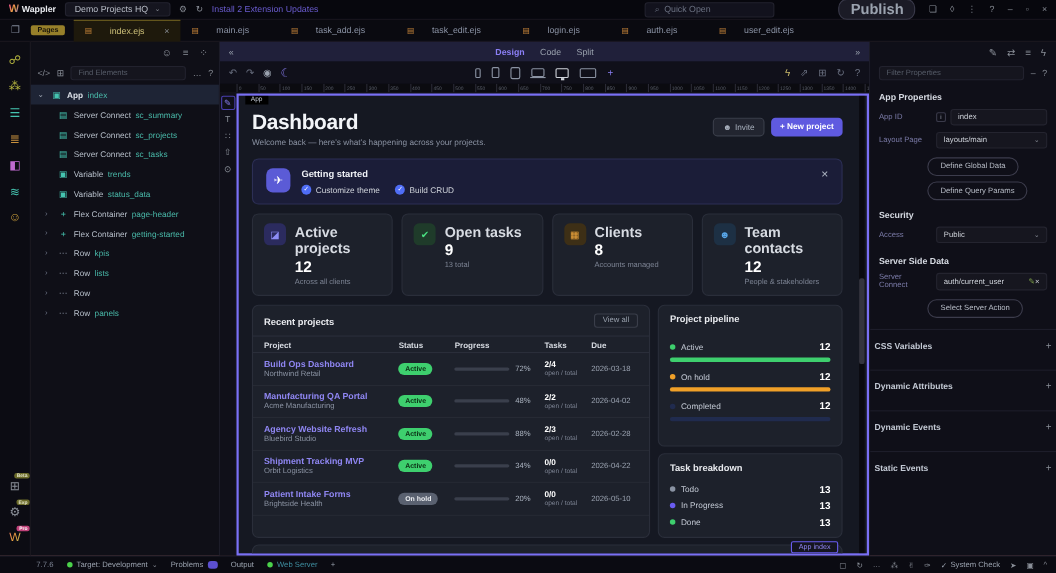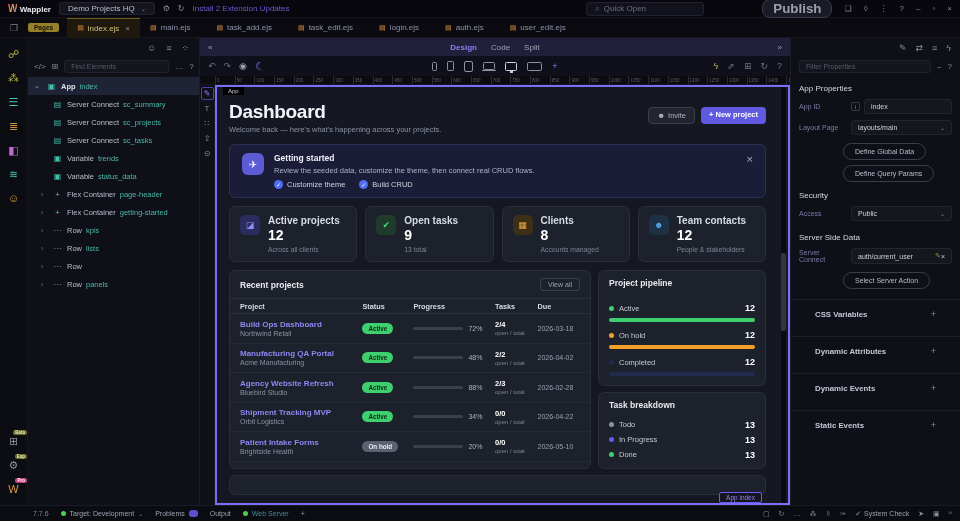--- a/index.html
+++ b/index.html
@@ -15,21 +15,21 @@
   .tb-ic{color:#8a8f98;font-size:8px}
   .updates{color:#6a5ccf}
   .quickopen{margin-left:auto;display:flex;align-items:center;gap:4px;background:#12121d;border:1px solid #22222e;border-radius:3px;padding:1px 8px;width:118px;color:#6a7080}
   .publish{margin-left:50px;background:#1b1b26;border:1px solid #3a3a4a;border-radius:8px;padding:1px 10px;color:#9aa2ae;font-weight:bold}
   .win-ic{color:#8a8f98;margin-left:4px}
 
   
   .tabbar{height:20px;background:#0a0a10;display:flex;align-items:center;border-bottom:1px solid #16161f}
   .pages-icon{width:28px;text-align:center;color:#7d8494;font-size:9px}
   .pages-badge{background:#97802a;color:#17130a;font-weight:bold;font-size:6.5px;padding:1px 6px;border-radius:2px;margin-right:8px}
-  .tab{display:flex;align-items:center;gap:4px;height:20px;padding:0 10px;color:#8b93a5;cursor:default}
+  .tab{display:flex;align-items:center;gap:16px;height:20px;padding:0 10px;color:#8b93a5;cursor:default}
   .tab .file-ic{color:#c9853a;font-size:7px}
   .tab.active{background:#1e190c;color:#cfc27a;border-top:1px solid #6b5d1e}
   .tab .close{color:#8a8f98;margin-left:2px}
 
   
   .main{display:flex;height:467px}
 
   
   .rail{width:28px;background:#0c0c13;border-right:1px solid #16161f;display:flex;flex-direction:column;align-items:center;padding:4px 0}
   .rail-ic{height:24px;display:flex;align-items:center;justify-content:center;font-size:11px;width:100%}
@@ -108,21 +108,21 @@
   .bcheck .cc{width:9px;height:9px;border-radius:50%;background:#4f6df5;color:#fff;font-size:6px;display:flex;align-items:center;justify-content:center}
   .banner-close{margin-left:auto;color:#aab2bf;font-size:11px}
 
   .kpis{display:flex;gap:8px;margin-top:8px}
   .kpi{flex:1;background:#1d212b;border:1px solid #2a2e3a;border-radius:6px;padding:8px 10px;display:flex;gap:8px}
   .kpi-ic{width:20px;height:20px;border-radius:5px;display:flex;align-items:center;justify-content:center;font-size:9px;flex:none}
   .k-folder{background:#2b2b5e;color:#8d8df5}
   .k-check{background:#1f3b2a;color:#4ade80}
   .k-building{background:#3d2f16;color:#f0a63c}
   .k-people{background:#1d3044;color:#58a6e8}
-  .kpi-label{color:#d7dbe2;font-size:10px;font-weight:bold}
+  .kpi-label{color:#d7dbe2;font-size:13px;font-weight:bold}
   .kpi-value{color:#fff;font-size:14px;font-weight:bold;margin-top:1px}
   .kpi-cap{color:#7d8494;font-size:6.8px;margin-top:3px}
 
   .dash-cols{display:flex;gap:7px;margin-top:8px}
   .card{background:#1d212b;border:1px solid #2a2e3a;border-radius:6px}
   .recent{width:362px}
   .card-head{display:flex;align-items:center;padding:7px 10px}
   .card-title{color:#e8eaee;font-weight:bold;font-size:8.5px}
   .viewall{margin-left:auto;border:1px solid #3a3e4a;border-radius:3px;padding:2px 7px;color:#9aa2ae;font-size:7px}
   .tgrid{display:grid;grid-template-columns:36% 15% 24% 12.5% 12.5%;align-items:center;padding:0 10px}
@@ -136,50 +136,50 @@
   .badge-onhold{background:#5a6170;color:#e8eaee}
   .prog{display:flex;align-items:center;gap:5px}
   .prog-track{width:50px;height:3px;border-radius:2px;background:#3a3f4c;overflow:hidden}
   .prog-fill{height:100%;border-radius:2px;background:#5a5ae0}
   .prog-label{color:#aab2bf;font-size:7px}
   .tasks-v{color:#fff;font-weight:bold;font-size:7.5px}
   .tasks-s{color:#7d8494;font-size:6px;margin-top:1px}
   .due{color:#98a0ae;font-size:7px}
 
   .right-col{flex:1;display:flex;flex-direction:column;gap:6px}
-  .pipeline{padding-bottom:9px}
+  .pipeline{padding-bottom:22px}
   .pipe-row{padding:0 10px;margin-top:8px}
   .pipe-line{display:flex;align-items:center;gap:5px}
   .dot{width:5px;height:5px;border-radius:50%;flex:none}
   .pipe-label{color:#c3c9d4;font-size:7.5px}
   .pipe-val{margin-left:auto;color:#fff;font-weight:bold;font-size:9px}
   .pipe-bar{height:4px;border-radius:2px;margin-top:5px}
   .breakdown{padding-bottom:6px}
   .bd-row{display:flex;align-items:center;gap:5px;padding:0 10px;height:15px}
   .stub-card{height:20px;margin-top:6px}
 
   .vscroll{position:absolute;top:0;right:2px;bottom:0;width:5px;background:#0a0a10}
   .vthumb{position:absolute;top:40%;height:78px;width:5px;background:#34343f;border-radius:2px}
   .canvas-badge{position:absolute;right:26px;bottom:0;background:#15151f;border:1px solid #6a5cf0;color:#8f86f2;font-size:6.5px;padding:1px 6px;border-radius:2px;z-index:6}
 
   
   .props{width:170px;background:#0f0f18;border-left:1px solid #1c1c28;display:flex;flex-direction:column;overflow:hidden}
   .props-head{height:20px;display:flex;align-items:center;justify-content:flex-end;gap:9px;padding:0 9px;color:#8a8f98;font-size:9px}
   .props-filter{display:flex;align-items:center;gap:6px;padding:2px 8px}
-  .sec-title{color:#d6dae2;font-weight:normal;font-size:8px;padding:9px 8px 3px}
+  .sec-title{color:#d6dae2;font-weight:bold;font-size:8px;padding:9px 8px 3px}
   .prop-row{display:flex;align-items:center;padding:3px 8px;gap:4px}
   .prop-label{width:48px;flex:none;color:#7b7ba8;font-size:7px}
   .info-ic{width:9px;height:9px;border:1px solid #3a3a4a;border-radius:2px;color:#9aa2ae;font-size:5.5px;display:flex;align-items:center;justify-content:center;flex:none}
   .prop-input{flex:1;background:#16161f;border:1px solid #24242f;border-radius:3px;padding:3px 6px;color:#cfd3da;font-size:7px;display:flex;align-items:center}
   .prop-input .val{flex:1}
   .sel-caret{color:#8a8f98;font-size:6px}
   .mini-ic{font-size:7px}
   .green{color:#7ea04a}
   .pill-btn{margin:5px 0 0 52px;width:fit-content;border:1px solid #3c3c4c;border-radius:9px;padding:4px 11px;color:#b9bec8;font-size:7px}
-  .collapse-row{display:flex;align-items:center;padding:9px 24px;border-top:1px solid #1d1d2a;margin-top:8px}
+  .collapse-row{display:flex;align-items:center;padding:9px 4px;border-top:1px solid #1d1d2a;margin-top:8px}
   .collapse-row:first-of-type{margin-top:10px}
   .collapse-label{color:#c3c9d4;font-size:7.8px;font-weight:bold}
   .plus{margin-left:auto;color:#8a8f98;font-size:9px}
 
   
   .statusbar{height:16px;background:#0b0b12;border-top:1px solid #1b1b26;display:flex;align-items:center;padding:0 8px;font-size:7px;color:#9aa2ae;gap:12px}
   .version{color:#7d8494;margin-left:25px}
   .sb-item{display:flex;align-items:center;gap:4px}
   .gdot{width:5px;height:5px;border-radius:50%;background:#4bd14b}
   .prob-badge{width:9px;height:7px;border-radius:3px;background:#5b4fd0}
@@ -510,21 +510,20 @@
                     <span>Invite</span>
                   </span>
                 <span class="btn-new">+ New project</span>
               </div>
             </div>
 
             <div class="banner">
               <span class="banner-ic">✈</span>
               <div>
                 <div class="banner-title">Getting started</div>
-                <div class="banner-desc">Review the seeded data, customize the theme, then connect real CRUD flows.</div>
                 <div class="banner-checks">
 
                     <span class="bcheck">
                       <span class="cc">✓</span>
                       <span>Customize theme</span>
                     </span>
 
                     <span class="bcheck">
                       <span class="cc">✓</span>
                       <span>Build CRUD</span>

